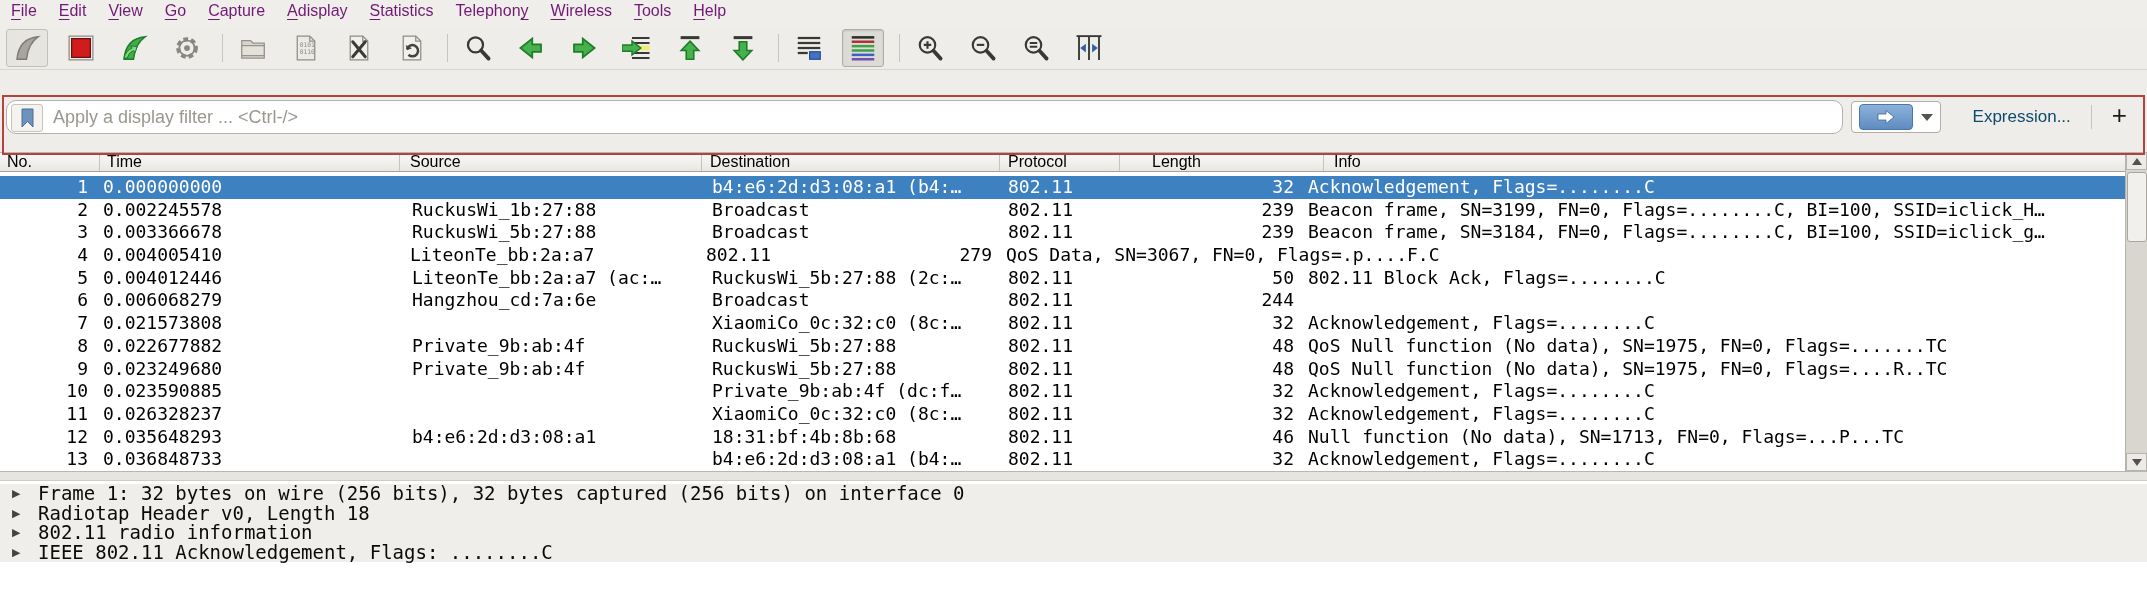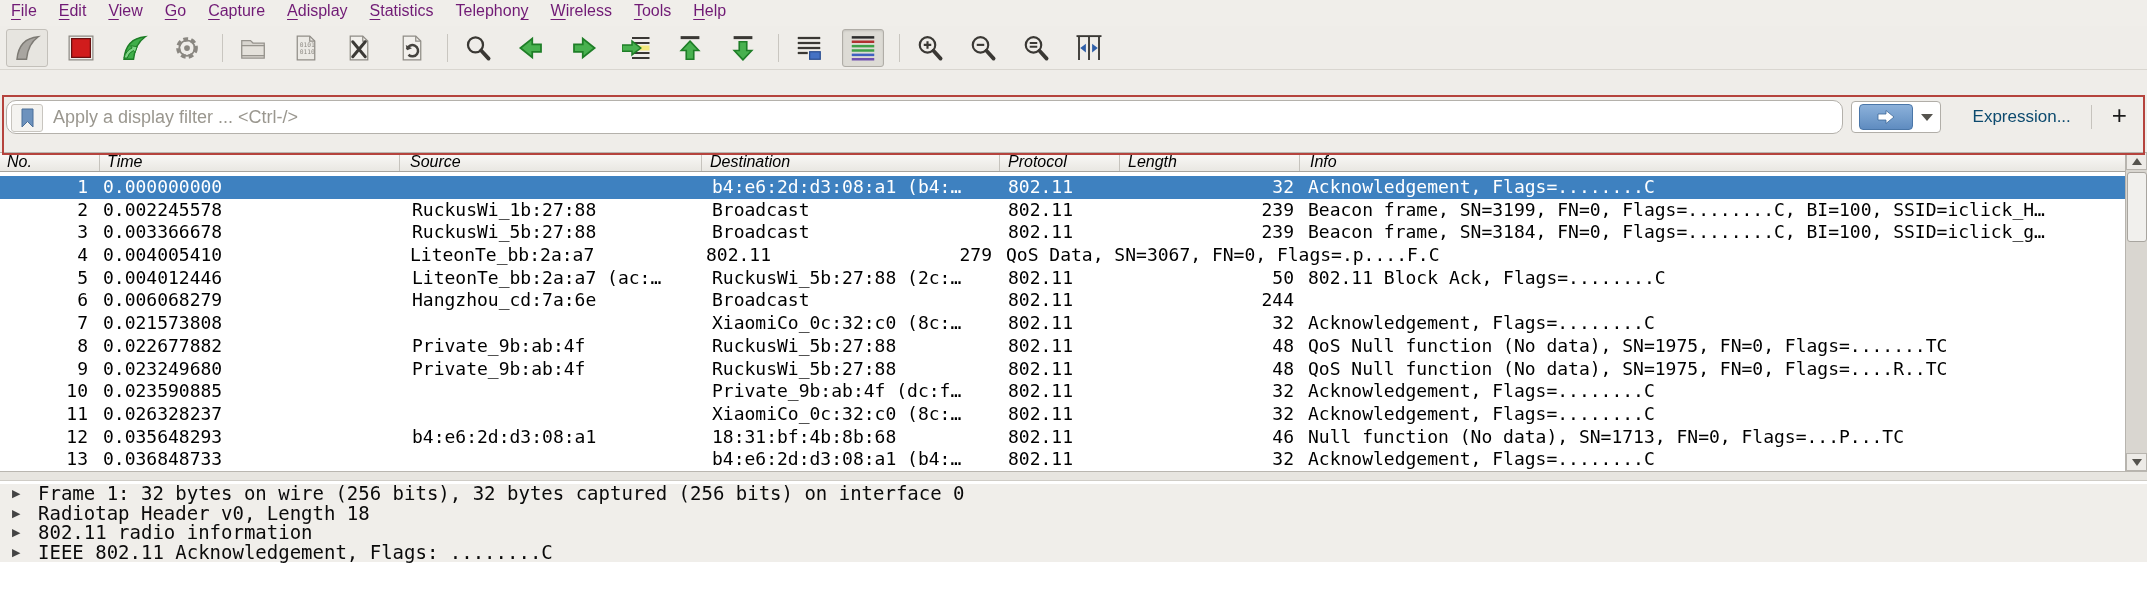--- a/index.html
+++ b/index.html
@@ -69,21 +69,21 @@
   .plus-btn{font-size:26px;color:#1a1a1a;padding:0 14px 4px 10px;line-height:20px;}
   .red-annotation{
     position:absolute;left:2px;top:95px;width:2139px;height:56px;
     border:2px solid #b5433d;z-index:6;pointer-events:none;
   }
   
   .pheader{
     position:absolute;left:0;top:152px;width:2125px;height:20px;
     background:linear-gradient(#faf9f7,#e9e7e2);
     border-top:1px solid #b9b6b0;border-bottom:1px solid #a6a39d;
-    display:flex;font-size:16px;color:#000;align-items:center;box-sizing:border-box;font-style:italic;
+    display:flex;font-size:16px;color:#000;align-items:center;box-sizing:border-box;
   }
   .pheader > div{height:100%;display:flex;align-items:center;border-right:1px solid #c6c3bd;box-sizing:border-box;}
   .rows{
     position:absolute;left:0;top:176px;width:2125px;height:295px;
     background:#fff;overflow:hidden;
     font-family:"DejaVu Sans Mono",monospace;font-size:18px;color:#000;
   }
   .prow{display:flex;height:22.7px;line-height:22.7px;white-space:nowrap;}
   .prow.selected{background:#3e81c0;color:#fff;}
   .cell{overflow:hidden;box-sizing:border-box;flex:none;}
@@ -92,21 +92,21 @@
   .c-src{width:302px;padding-left:12px;}
   .c-dst{width:298px;padding-left:10px;}
   .c-proto{width:120px;padding-left:8px;}
   .c-len{width:180px;text-align:right;padding-right:6px;}
   .c-info{flex:1;padding-left:8px;}
   .h-no{width:100px;padding-left:7px;}
   .h-time{width:300px;padding-left:7px;}
   .h-src{width:302px;padding-left:10px;}
   .h-dst{width:298px;padding-left:8px;}
   .h-proto{width:120px;padding-left:8px;}
-  .h-len{width:180px;padding-left:8px;}
+  .h-len{width:180px;padding-left:8px;margin-left:24px;}
   .h-info{flex:1;padding-left:10px;border-right:none !important;}
   
   .vscroll{
     position:absolute;left:2125px;top:152px;width:22px;height:319px;
     background:#d9d6d0;border-left:1px solid #b7b4ae;box-sizing:border-box;
     display:flex;flex-direction:column;align-items:center;
   }
   .sarrow{width:100%;height:18px;background:#edebe7;border:1px solid #b7b4ae;box-sizing:border-box;
           display:flex;align-items:center;justify-content:center;flex:none;}
   .tri-up{width:0;height:0;border-left:5px solid transparent;border-right:5px solid transparent;border-bottom:7px solid #55534e;}

